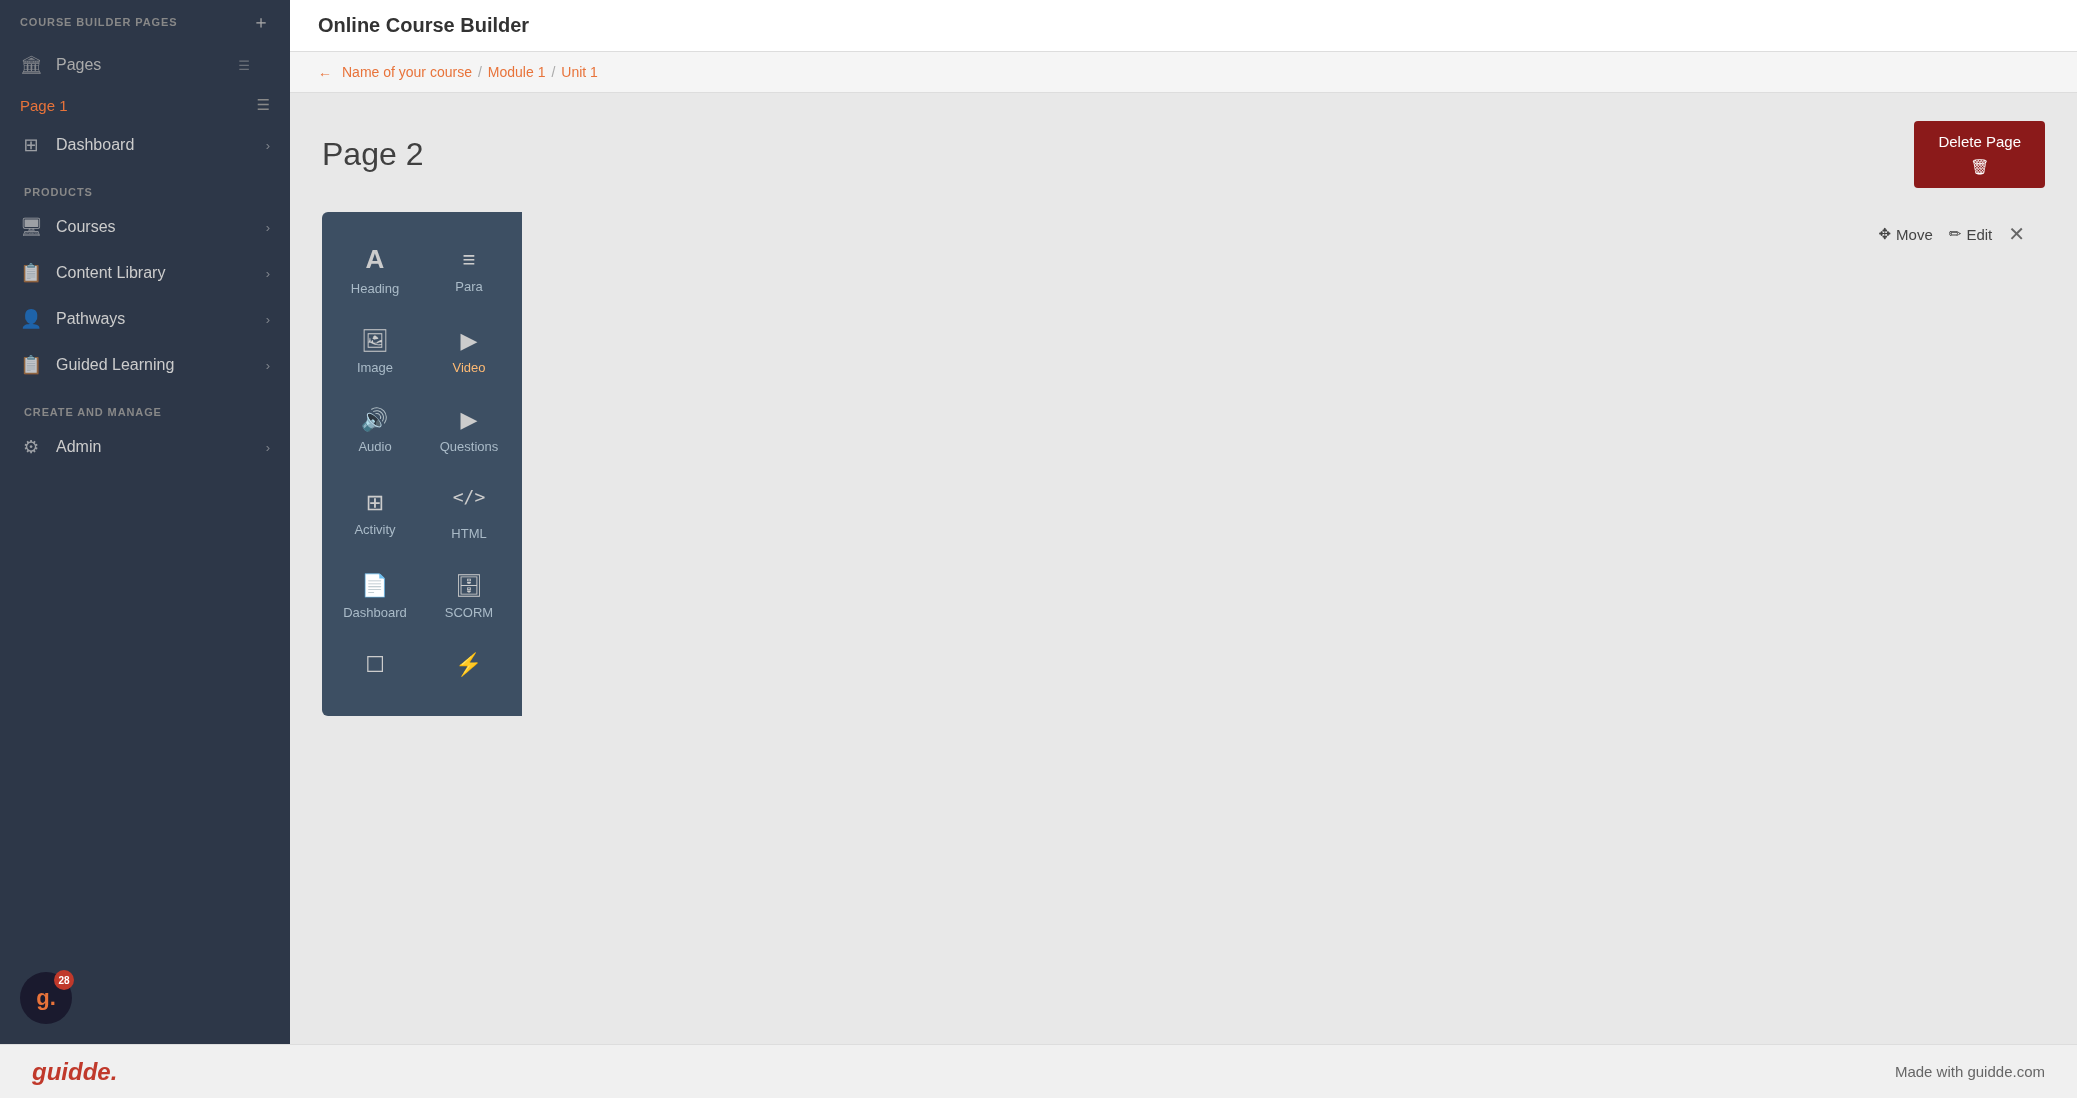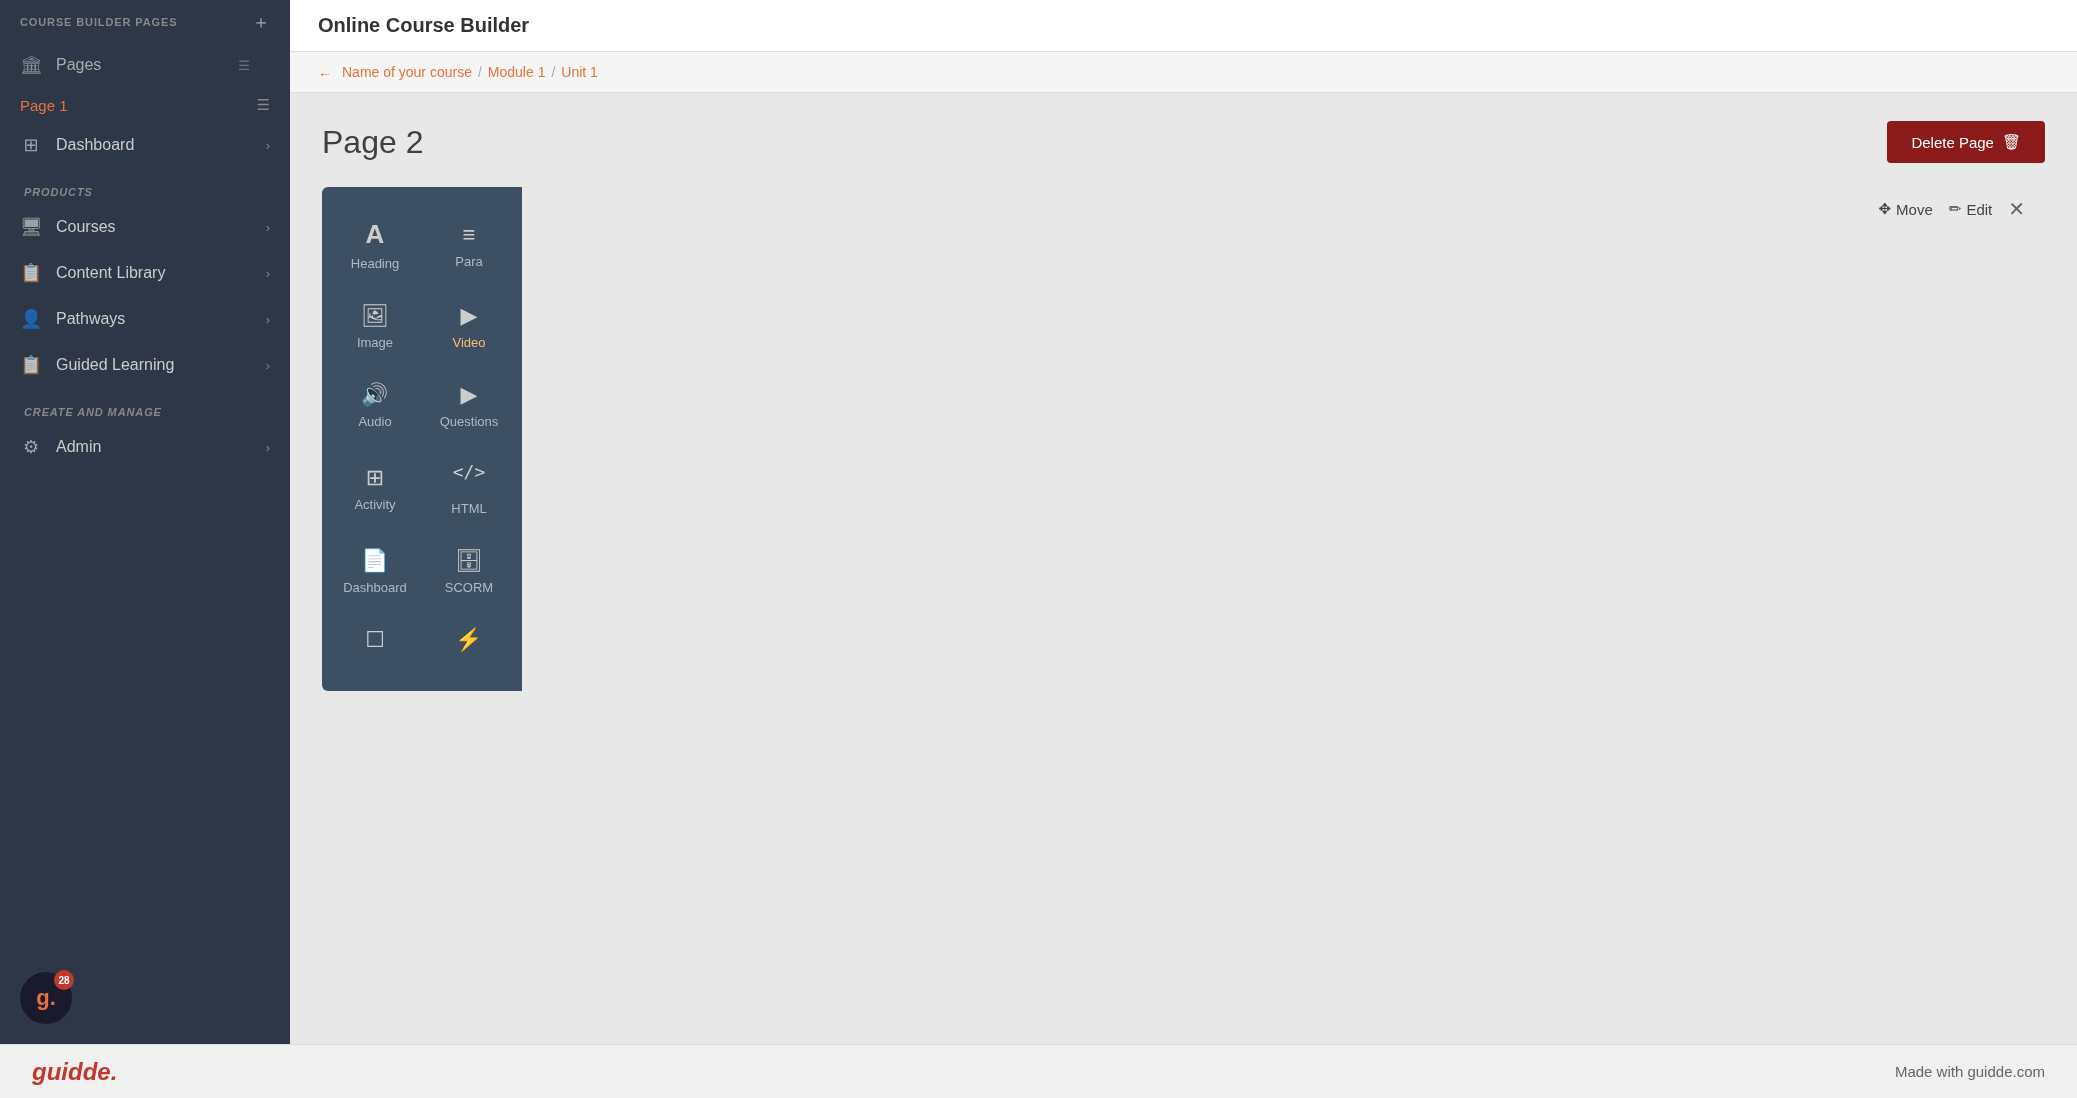--- a/index.html
+++ b/index.html
@@ -17,21 +17,20 @@
       overflow-y: auto;
       flex-shrink: 0;
     }
     .sidebar-section-label {
       font-size: 11px;
       font-weight: 700;
       color: #888;
       letter-spacing: 0.08em;
       padding: 18px 24px 6px 24px;
       text-transform: uppercase;
-      font-style: italic;
     }
     .sidebar-item {
       display: flex;
       align-items: center;
       justify-content: space-between;
       padding: 12px 20px;
       cursor: pointer;
       color: #ccc;
       font-size: 16px;
     }
@@ -158,20 +157,21 @@
       background: #8b1a1a;
       color: white;
       border: none;
       padding: 12px 24px;
       border-radius: 4px;
       font-size: 15px;
       cursor: pointer;
       display: flex;
       align-items: center;
       gap: 8px;
+      flex-direction: column;
     }
 
     
     .builder-row {
       display: flex;
       gap: 0;
       align-items: flex-start;
     }
 
     

